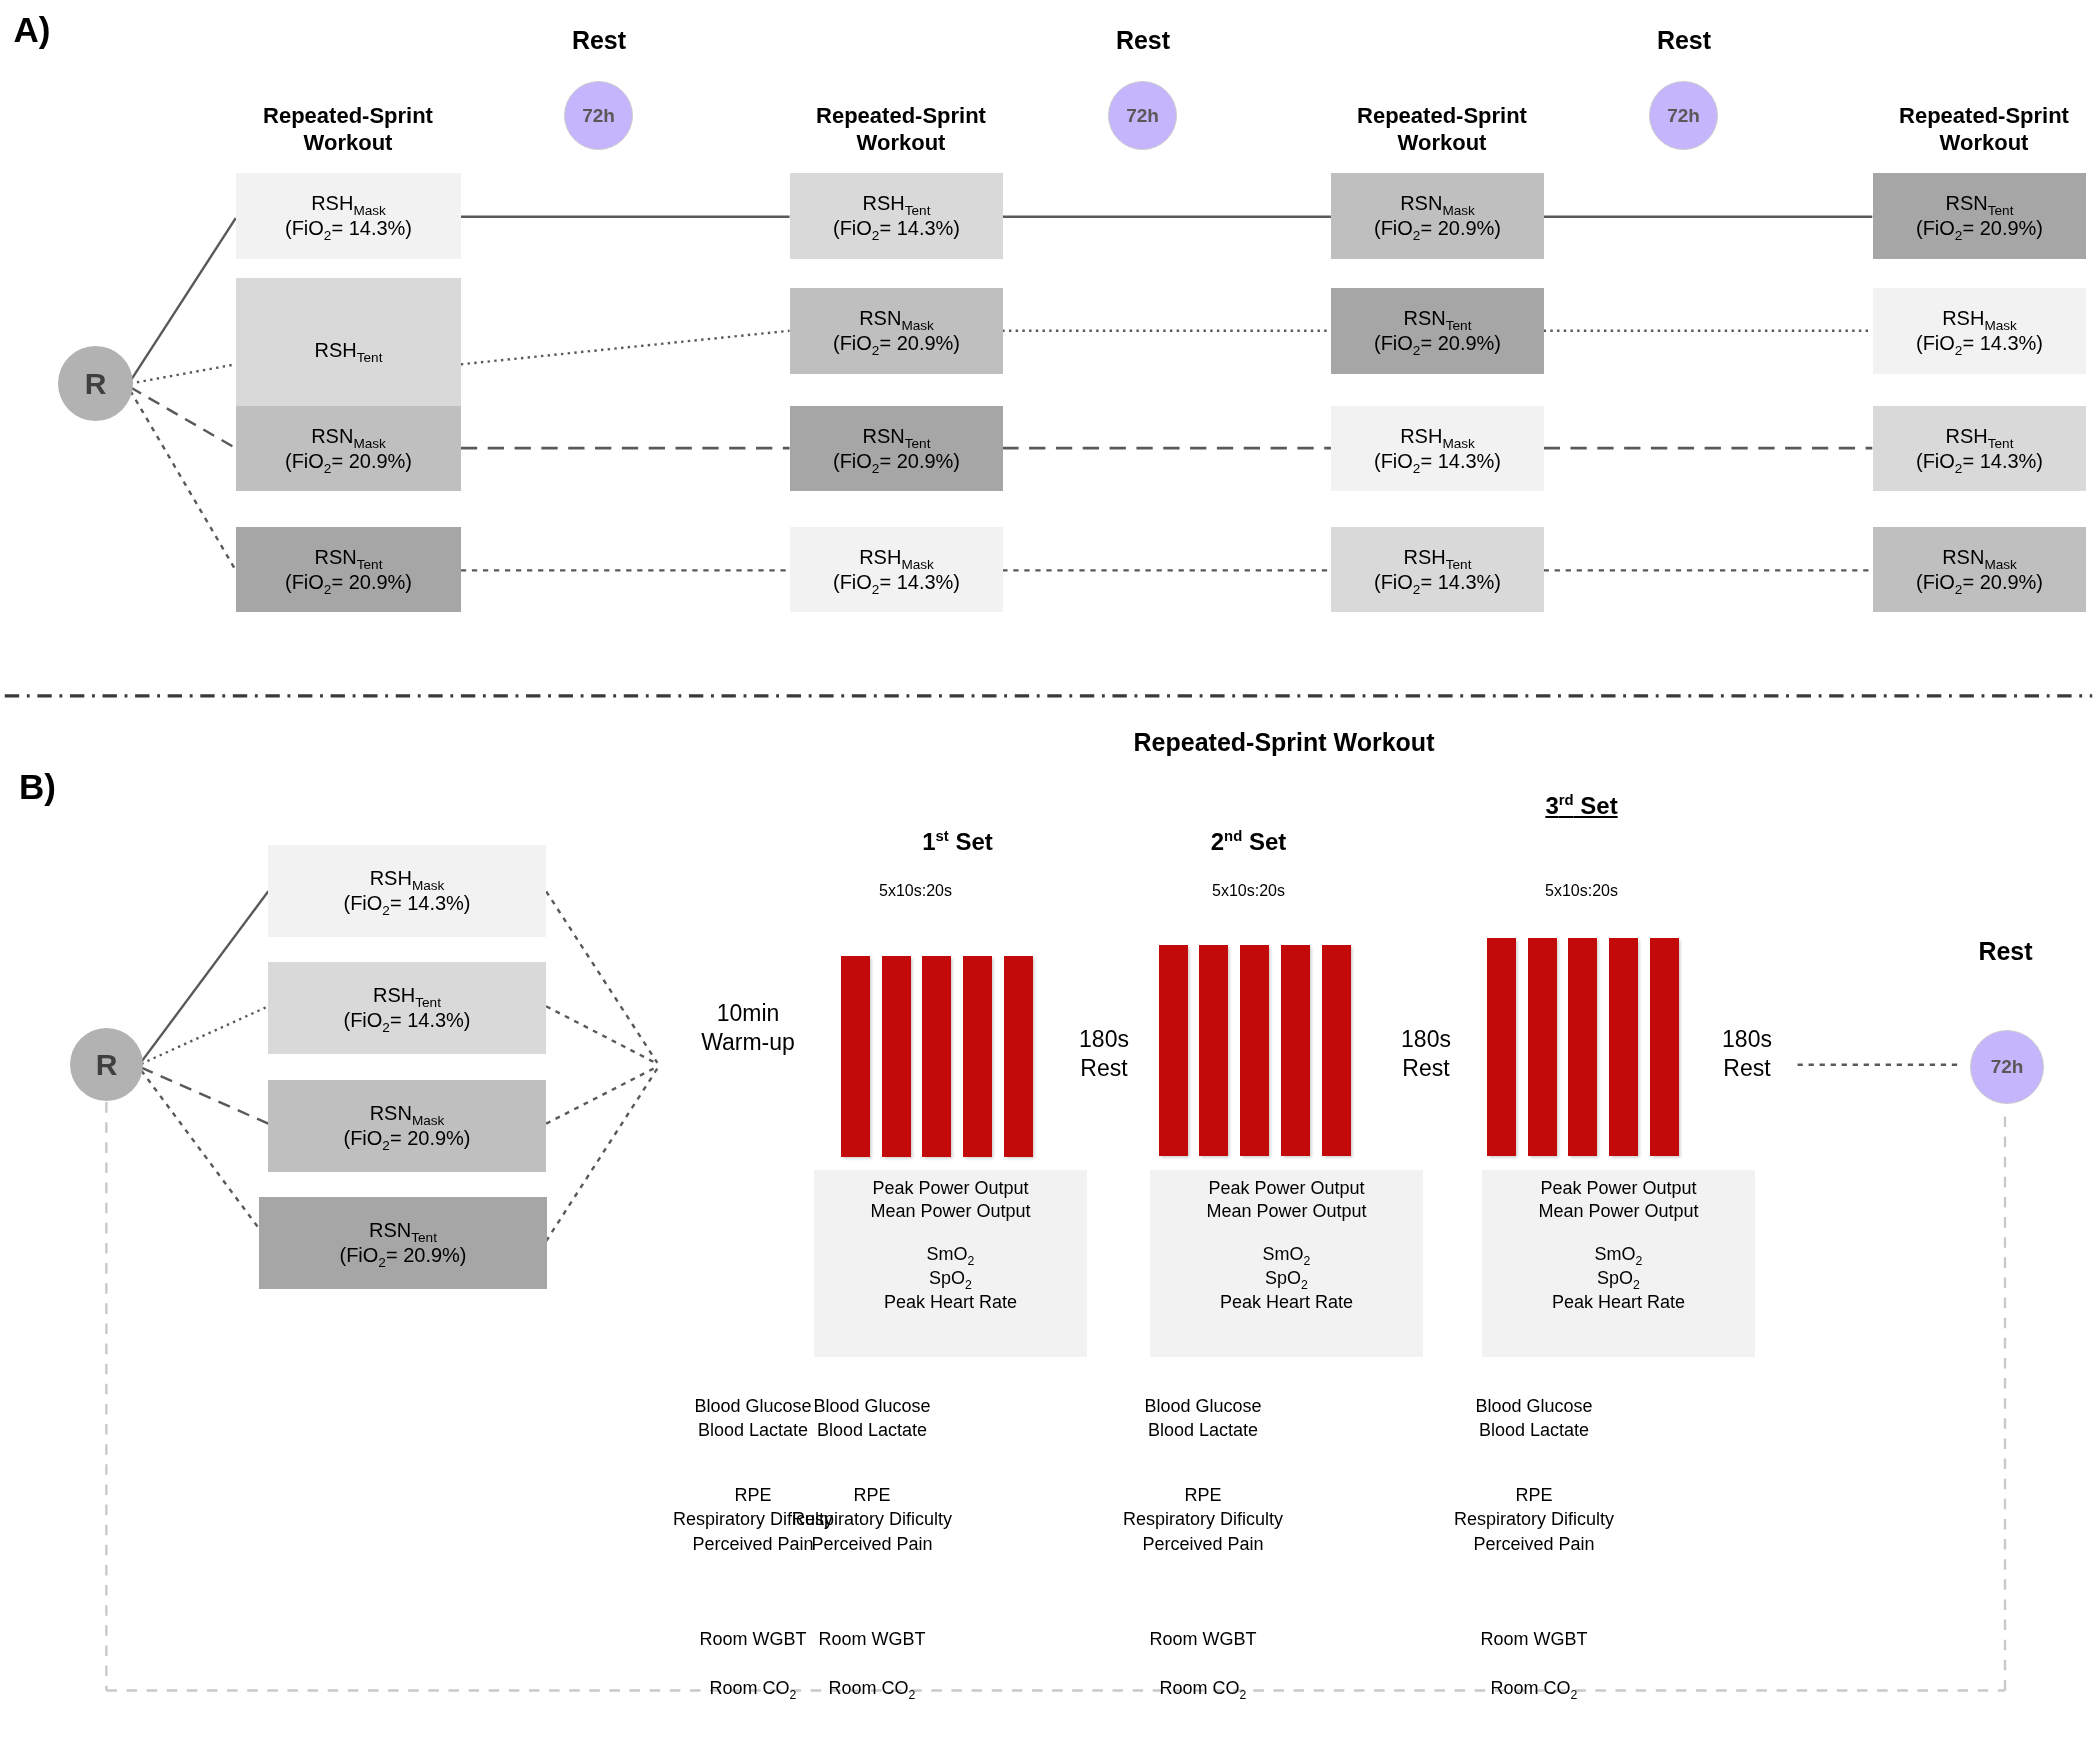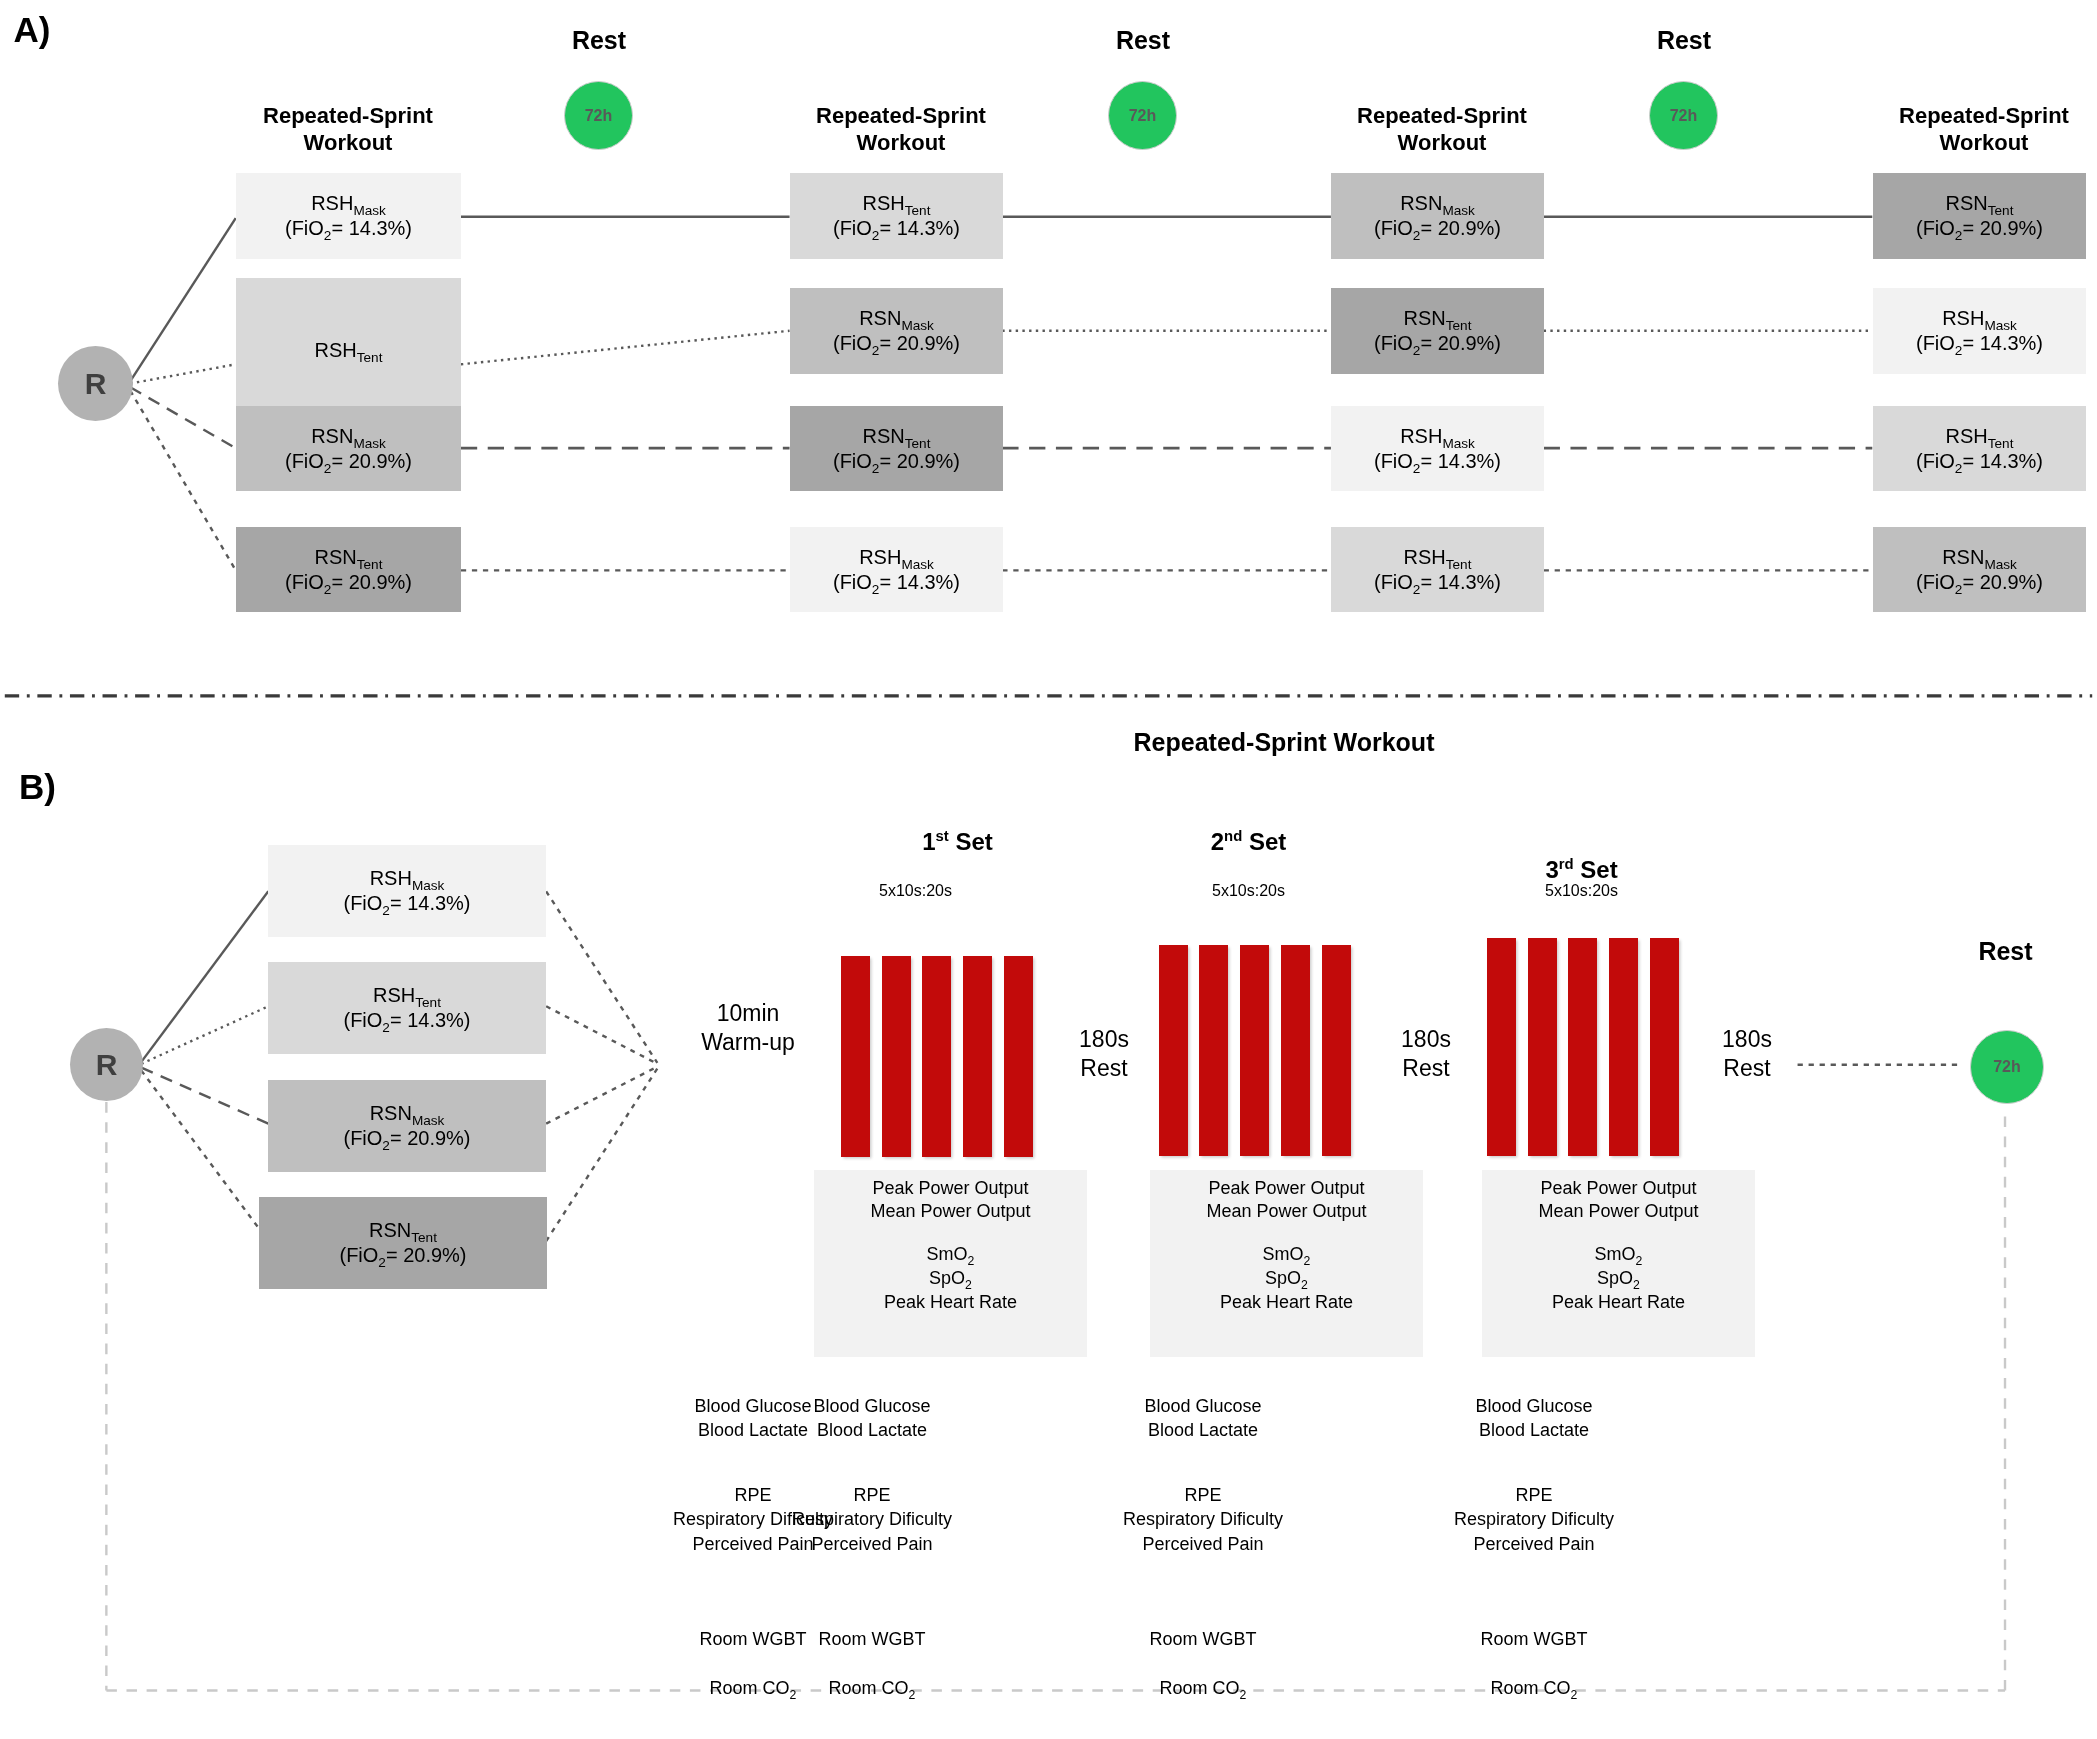--- a/index.html
+++ b/index.html
@@ -13,23 +13,23 @@
   
   .col-head{
     font-size:22px;font-weight:bold;text-align:center;line-height:1.22;
     white-space:pre-line;
     margin-top:17px;
   }
   .rest-label{font-size:25px;font-weight:bold;text-align:center;}
 
   
   .circle-rest{
-    border-radius:50%;background:#22c55e;border:1.9px solid #cdcdcd;
+    border-radius:50%;background:#c4b5fd;border:1.9px solid #cdcdcd;
     display:flex;align-items:center;justify-content:center;
-    font-size:16px;font-weight:bold;color:#595959;
+    font-size:19px;font-weight:bold;color:#595959;
   }
   .circle-r{
     border-radius:50%;background:#b2b2b2;
     display:flex;align-items:center;justify-content:center;
     font-size:30px;font-weight:bold;color:#3f3f3f;
   }
 
   
   .cond{
     display:flex;flex-direction:column;justify-content:center;
@@ -269,21 +269,21 @@
 Rest</div>
   <div class="abs meas-box" style="left:1150px;top:1170px;width:273px;height:187px;">
     <div>Peak Power Output</div>
     <div>Mean Power Output</div>
     <div class="meas-gap"></div>
     <div>SmO<span class="sub">2</span></div>
     <div>SpO<span class="sub">2</span></div>
     <div>Peak Heart Rate</div>
   </div>
 
-  <div class="abs set-title" style="left:1481px;top:856px;width:201px;">
+  <div class="abs set-title" style="left:1481px;top:792px;width:201px;text-decoration:underline;">
     <span>3</span><span class="sup">rd</span><span> Set</span>
   </div>
   <div class="abs set-reps" style="left:1481px;top:882px;width:201px;">5x10s:20s</div>
   <div>
     <div class="abs sprint-bar" style="left:1487px;top:938px;width:29px;height:218px;"></div>
     <div class="abs sprint-bar" style="left:1528px;top:938px;width:29px;height:218px;"></div>
     <div class="abs sprint-bar" style="left:1568px;top:938px;width:29px;height:218px;"></div>
     <div class="abs sprint-bar" style="left:1609px;top:938px;width:29px;height:218px;"></div>
     <div class="abs sprint-bar" style="left:1650px;top:938px;width:29px;height:218px;"></div>
   </div>

